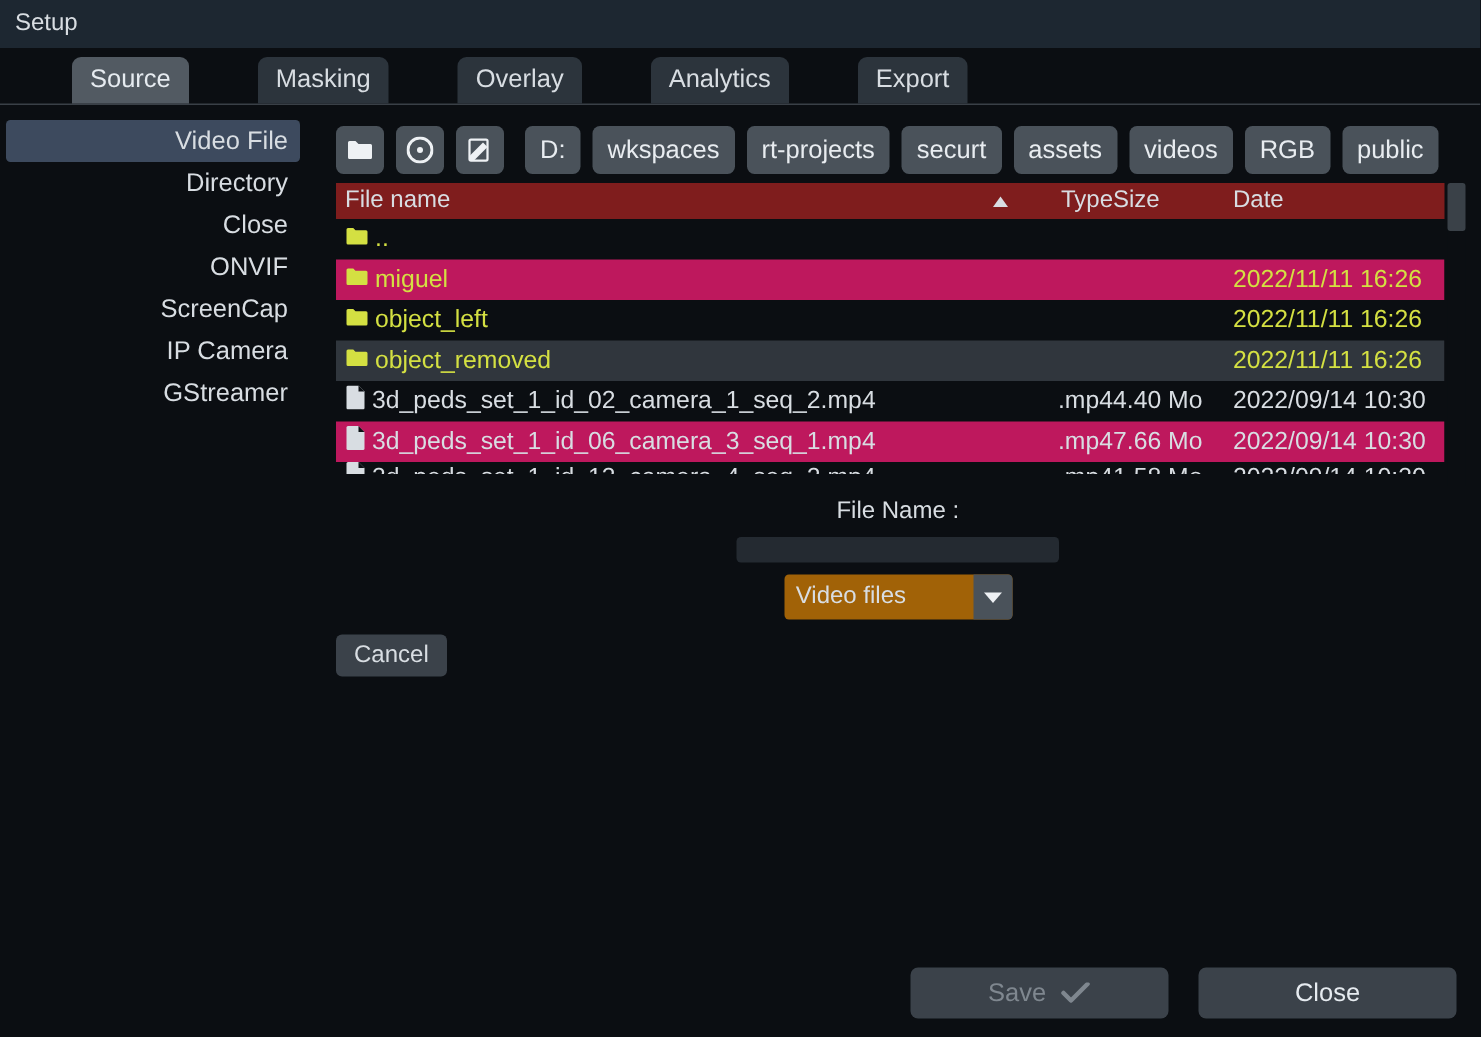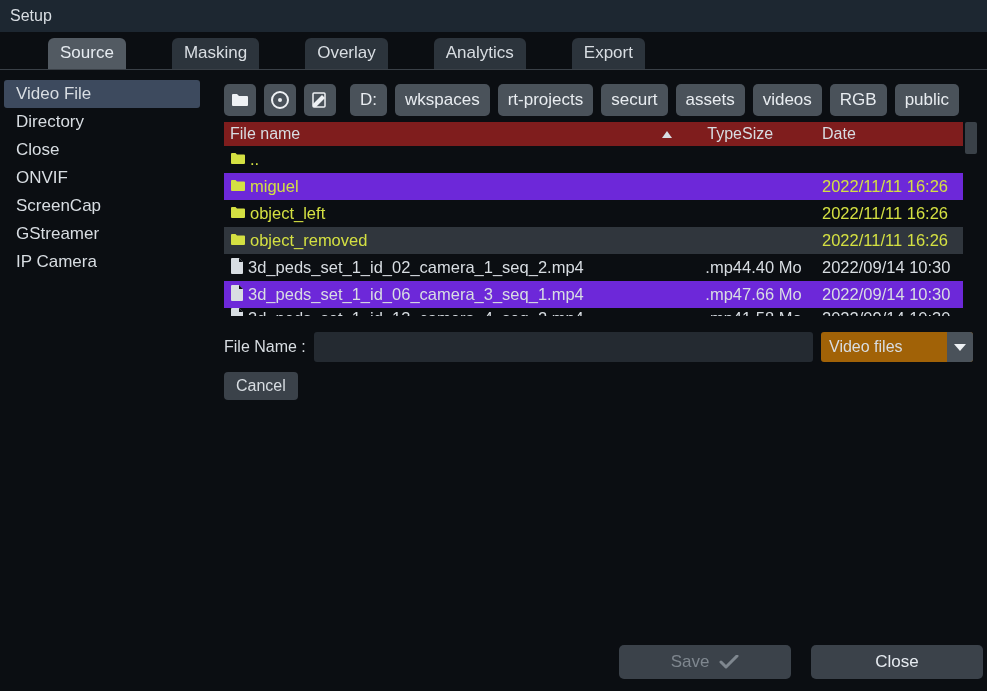--- a/index.html
+++ b/index.html
@@ -49,20 +49,21 @@
     width: 196px;
     padding-top: 6px;
   }
   .side-item {
     padding: 4px 8px 4px 12px;
     font-size: 17px;
     color: #d8dde2;
     cursor: pointer;
     border-radius: 3px;
     margin-bottom: 0px;
+    text-align: right;
   }
   .side-item.active {
     background: #3d4a5e;
   }
   .content {
     flex: 1;
     padding: 10px 0 0 24px;
     display: flex;
     flex-direction: column;
   }
@@ -127,21 +128,21 @@
     max-height: 170px;
     overflow: hidden;
   }
   .row {
     display: flex;
     align-items: center;
     padding: 2px 6px;
     font-size: 16.5px;
     height: 27px;
   }
-  .row.alt { background: #6d28d9; }
+  .row.alt { background: #be185d; }
   .row.sel { background: #30363d; }
   .row.last-partial { height: 20px; overflow: hidden; }
   .row .col-name { display: flex; align-items: center; gap: 4px; }
   .folder-color { color: #d4e042; }
   .file-color { color: #d8dde2; }
   .scrollbar {
     width: 12px;
     background: #0b0e12;
     margin-left: 2px;
     position: relative;
@@ -154,20 +155,21 @@
     width: 12px;
     background: #3a4148;
     border-radius: 2px;
   }
   .filename-row {
     display: flex;
     align-items: center;
     gap: 8px;
     margin-top: 8px;
     padding-right: 4px;
+    flex-direction: column;
   }
   .filename-row label {
     font-size: 16px;
     color: #d8dde2;
     white-space: nowrap;
   }
   .filename-input {
     flex: 1;
     height: 30px;
     background: #242a31;
@@ -216,21 +218,21 @@
     color: #d8dde2;
     padding: 5px 12px;
     border-radius: 4px;
     font-size: 16px;
     cursor: pointer;
     align-self: flex-start;
   }
   .footer {
     position: absolute;
     bottom: 12px;
-    right: 4px;
+    right: 16px;
     display: flex;
     gap: 20px;
   }
   .footer-btn {
     width: 172px;
     height: 34px;
     border-radius: 5px;
     display: flex;
     align-items: center;
     justify-content: center;
@@ -256,22 +258,22 @@
     <div class="tab">Export</div>
   </div>
 
 <div class="main-area">
   <div class="sidebar" id="sidebar">
       <div class="side-item active">Video File</div>
       <div class="side-item">Directory</div>
       <div class="side-item">Close</div>
       <div class="side-item">ONVIF</div>
       <div class="side-item">ScreenCap</div>
+      <div class="side-item">IP Camera</div>
       <div class="side-item">GStreamer</div>
-      <div class="side-item">IP Camera</div>
     </div>
 
   <div class="content">
     <div class="toolbar">
       <div class="icon-btn">
         <svg width="18" height="14" viewBox="0 0 18 14">
             <path d="M1 2a1 1 0 0 1 1-1h4l2 2h8a1 1 0 0 1 1 1v8a1 1 0 0 1-1 1H2a1 1 0 0 1-1-1V2z"></path>
           </svg>
       </div>
       <div class="icon-btn">

